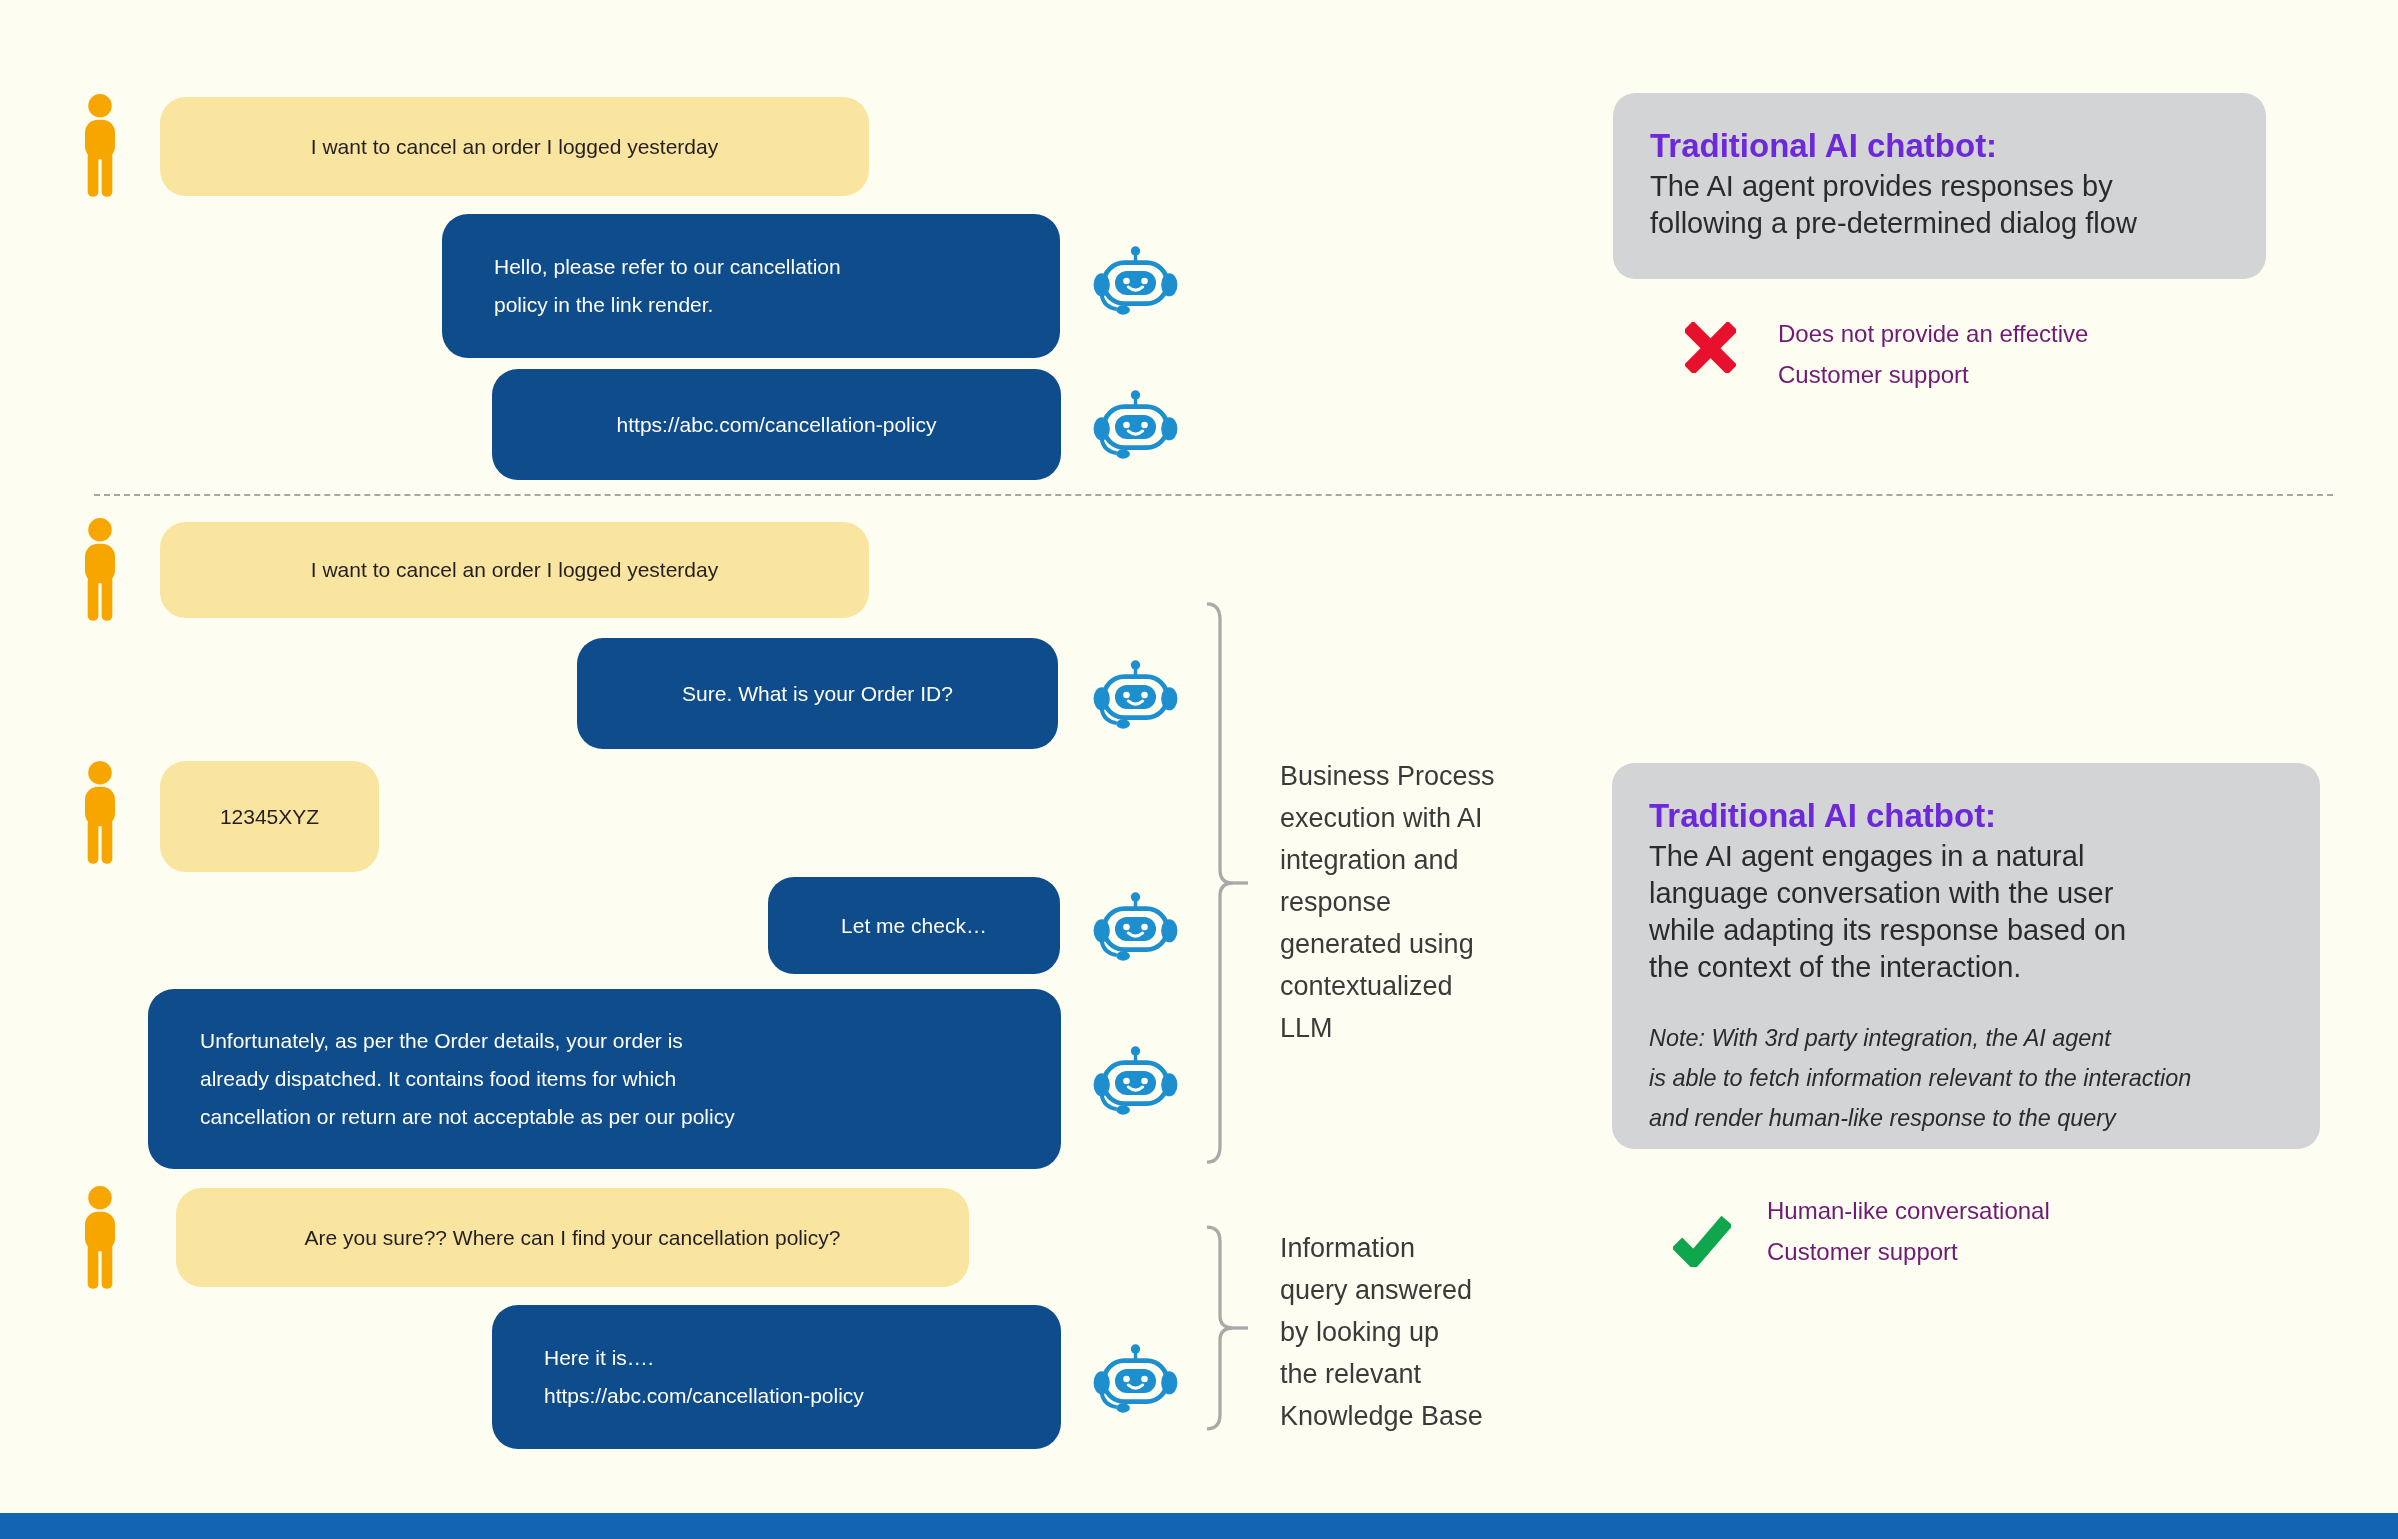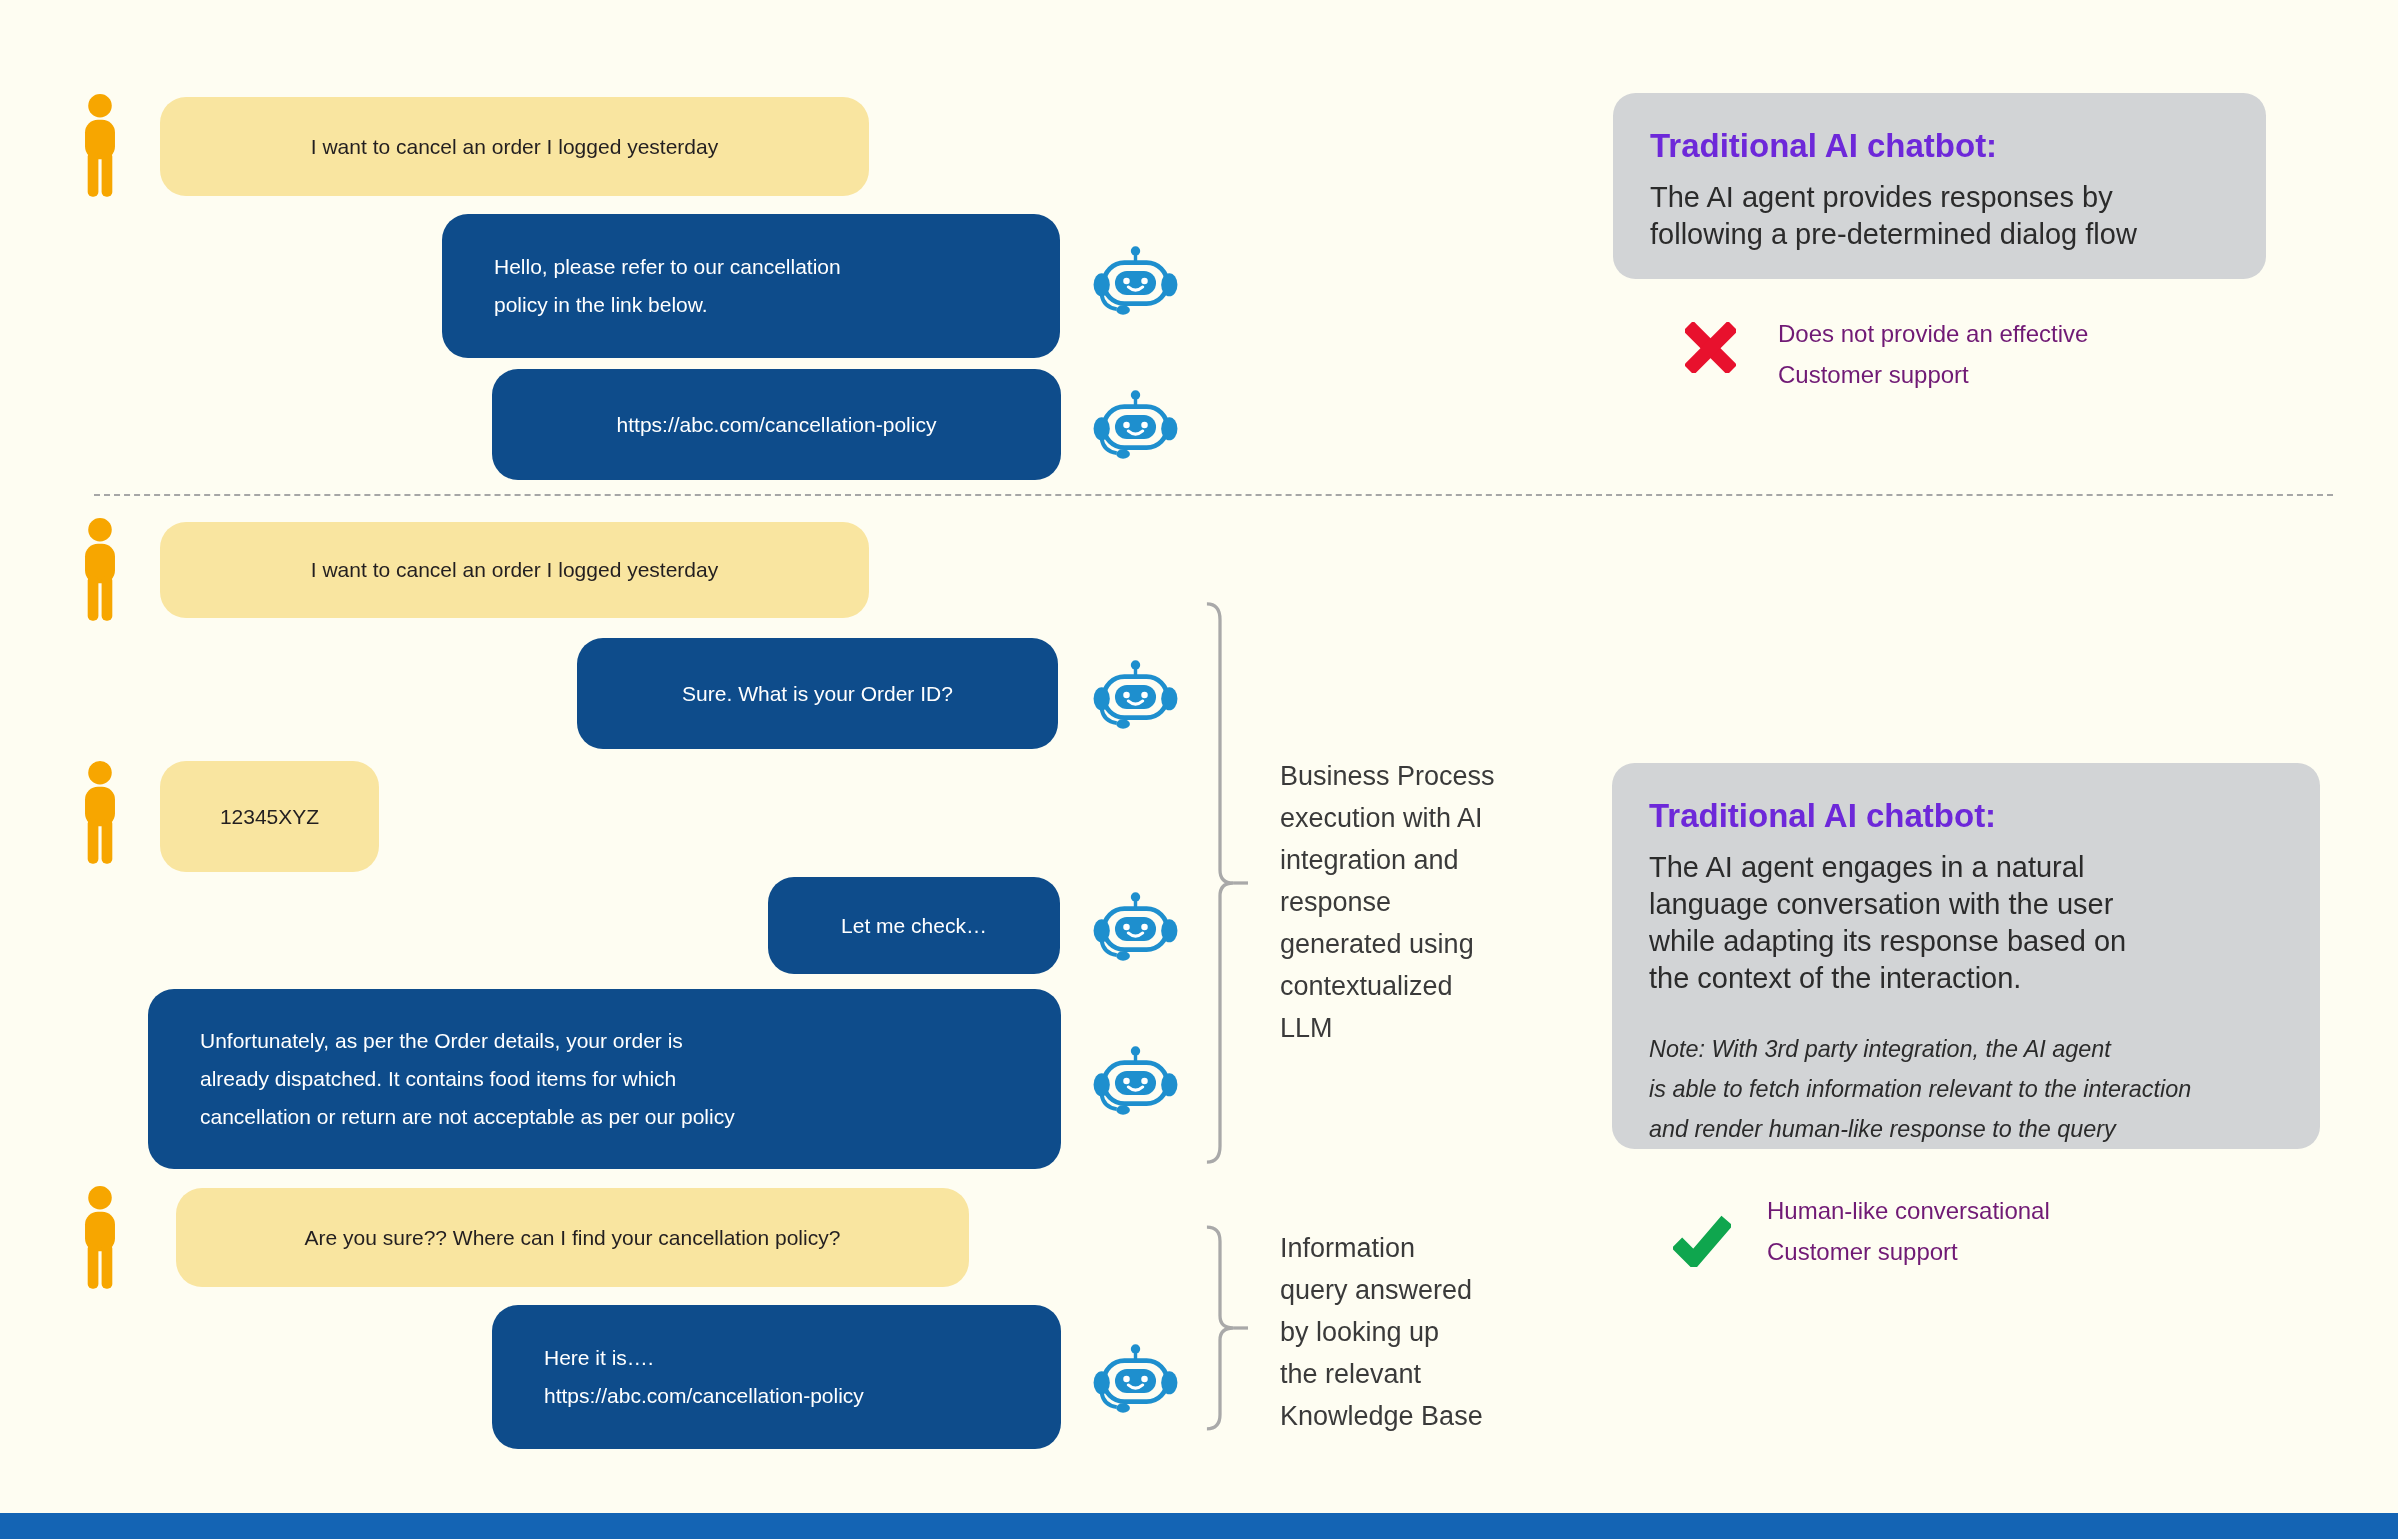--- a/index.html
+++ b/index.html
@@ -21,21 +21,21 @@
   }
   .user-bubble{background:#F9E5A0;color:#231F20;}
   .bot-bubble{background:#0E4C8B;color:#FFFFFF;}
   .center{justify-content:center;text-align:center;padding:0 22.5px;}
   .left{justify-content:flex-start;text-align:left;padding:0 32px 0 52px;}
   .callout{
     position:absolute;background:#D2D4D6;border-radius:22.5px;
     box-sizing:border-box;padding:34px 37px 0 37px;color:#222222;
   }
   .callout-title{font-size:33px;font-weight:bold;color:#6d28d9;}
-  .callout-body{font-size:29px;line-height:37px;white-space:pre-line;margin-top:14px;color:#2b2b2b;}
+  .callout-body{font-size:29px;line-height:37px;white-space:pre-line;margin-top:3px;color:#2b2b2b;}
   .callout-note{font-size:23.4px;line-height:40px;font-style:italic;white-space:pre-line;margin-top:32px;color:#2b2b2b;}
   .verdict-text{
     position:absolute;font-size:24px;line-height:41px;color:#701a75;white-space:pre-line;
   }
   .annotation{
     position:absolute;font-size:27px;line-height:42px;
     color:#3a3a3a;white-space:pre-line;
   }
   .divider{
     position:absolute;left:94px;top:494px;width:2239px;height:0;
@@ -72,21 +72,21 @@
     </defs>
   </svg>
 
   <svg class="abs" style="left:71px;top:94px" width="58" height="107" viewBox="0 0 54 100">
       <use href="#person"></use>
     </svg>
 
   <div class="bubble user-bubble center" style="left:160px;top:97px;width:709px;height:99px">I want to cancel an order I logged yesterday</div>
 
   <div class="bubble bot-bubble left" style="left:442px;top:214px;width:618px;height:144px">Hello, please refer to our cancellation
-policy in the link below.</div>
+policy in the link render.</div>
   <svg class="abs" style="left:1091px;top:242px" width="89" height="77" viewBox="0 0 104 82">
       <use href="#robot"></use>
     </svg>
 
   <div class="bubble bot-bubble center" style="left:492px;top:369px;width:569px;height:111px">https://abc.com/cancellation-policy</div>
   <svg class="abs" style="left:1091px;top:386px" width="89" height="77" viewBox="0 0 104 82">
       <use href="#robot"></use>
     </svg>
 
   <div class="callout" style="left:1613px;top:93px;width:653px;height:186px">

